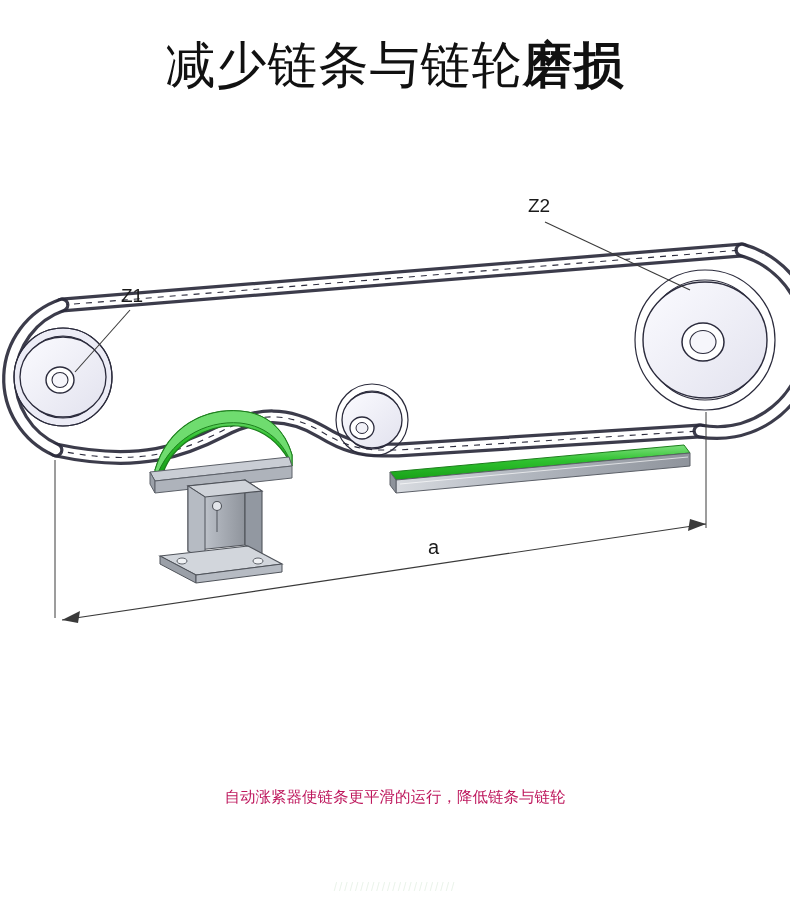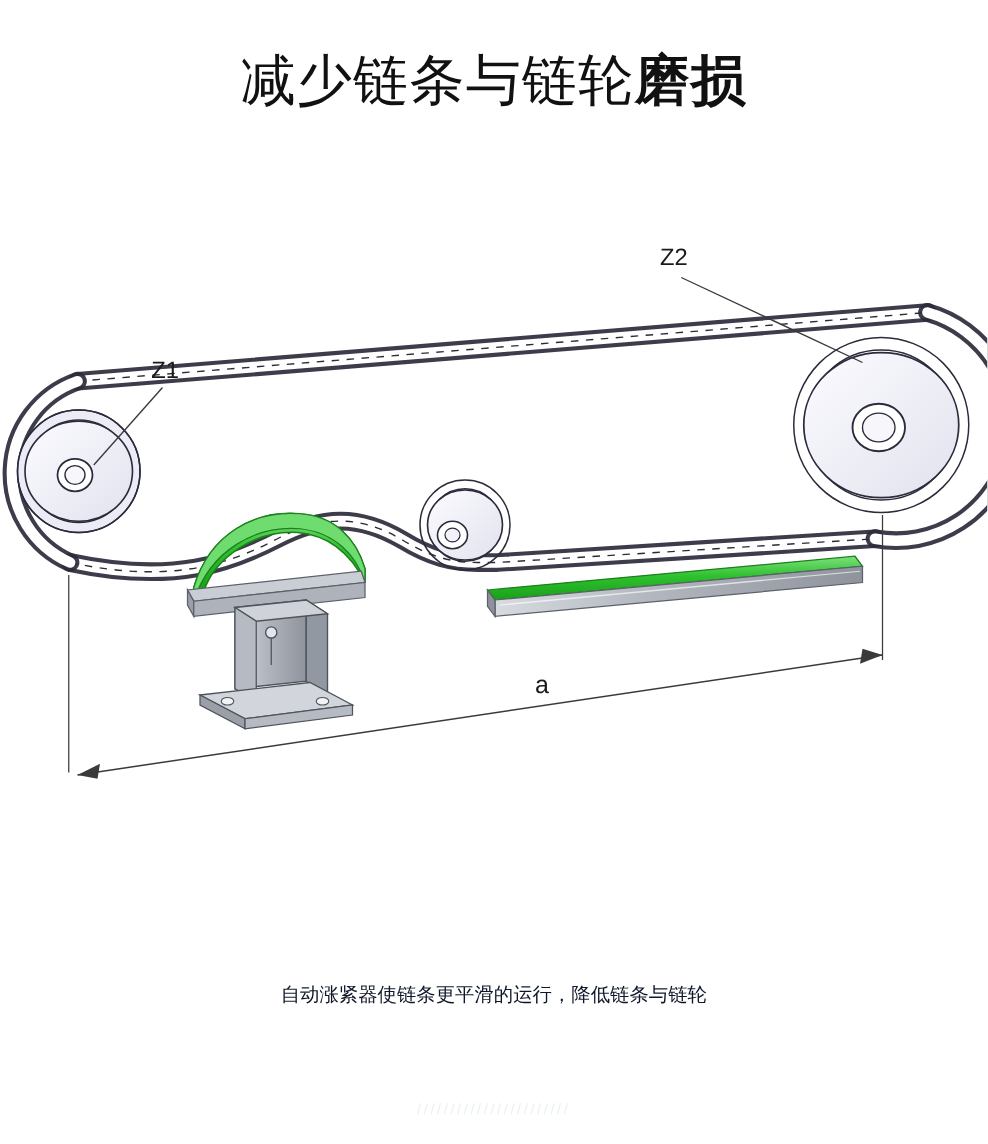--- a/index.html
+++ b/index.html
@@ -20,21 +20,21 @@
     width: 790px;
     height: 915px;
     background: #ffffff;
   }
   .title {
     position: absolute;
     top: 34px;
     left: 0;
     width: 790px;
     text-align: center;
-    font-size: 44px;
+    font-size: 50px;
     line-height: 62px;
     letter-spacing: 1px;
     color: #111111;
     white-space: nowrap;
   }
   .title .light { font-weight: 400; }
   .title .bold  { font-weight: 700; }
 
   .diagram {
     position: absolute;
@@ -44,21 +44,21 @@
     height: 520px;
   }
   .caption {
     position: absolute;
     top: 782px;
     left: 0;
     width: 790px;
     text-align: center;
     font-size: 15.5px;
     line-height: 29px;
-    color: #0f172a;
+    color: #be185d;
   }
   .watermark {
     position: absolute;
     top: 880px;
     left: 0;
     width: 790px;
     text-align: center;
     font-size: 12px;
     letter-spacing: 2px;
     color: #eaf3ea;

